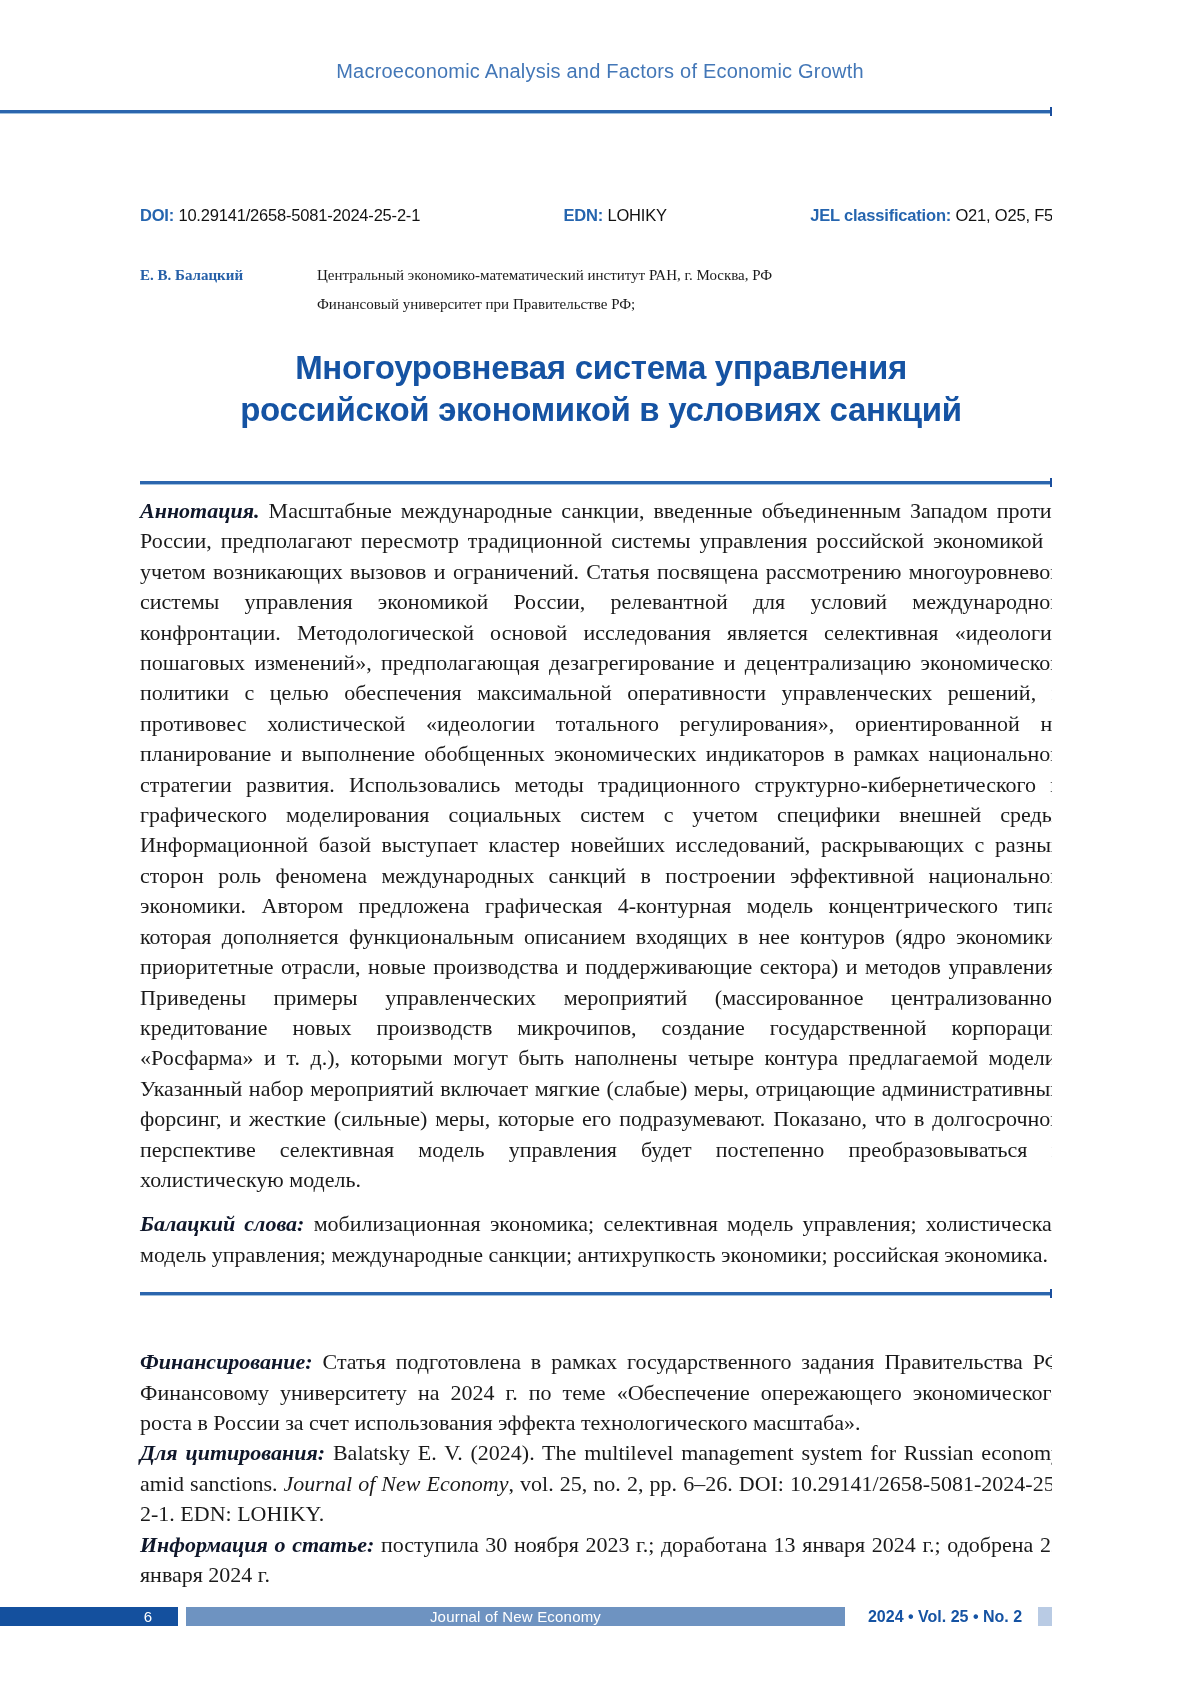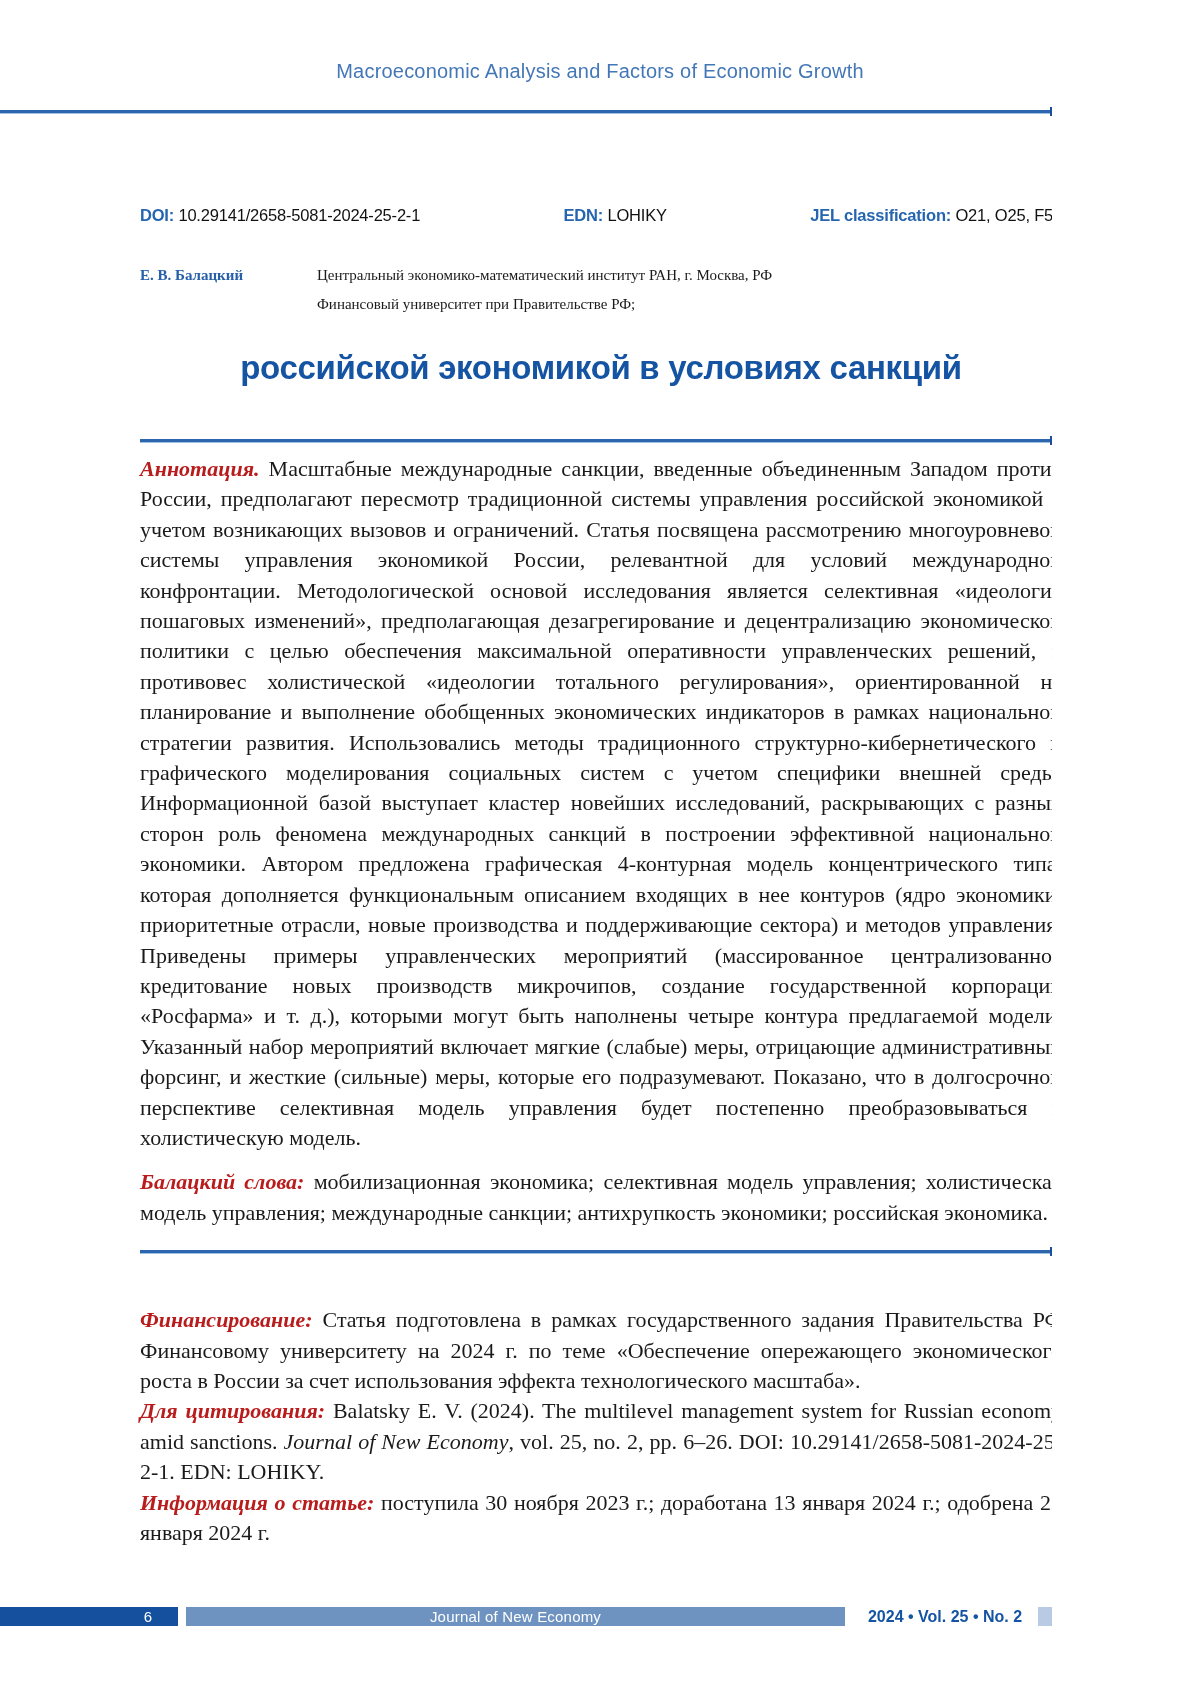--- a/index.html
+++ b/index.html
@@ -43,21 +43,21 @@
     font-size:33px; line-height:42px; color:#1553a3; letter-spacing:-0.3px;
   }
 
   .abstract-rule { margin-top:50px; width:916px; }
   .tail-rule { margin-top:22px; width:916px; }
 
   .para {
     margin:12px 0 0 0; text-align:justify;
     font-size:22px; line-height:30.4px; color:#1a1a1a;
   }
-  .plabel { font-style:italic; font-weight:bold; color:#b91c1c; }
+  .plabel { font-style:italic; font-weight:bold; color:#0f172a; }
   .keywords-para { margin-top:14px; }
   .tail-block { margin-top:52px; }
   .tail-block .para { margin:0; }
   .italic { font-style:italic; }
 
   
   .footer { position:absolute; top:1607px; left:0; width:1200px; height:19px;
             font-family:"Liberation Sans", sans-serif; }
   .footer-pagebox {
     position:absolute; left:0; top:0; width:178px; height:19px; background:#14509e;
@@ -106,20 +106,21 @@
 
     <div class="author-row">
       <div class="author-name">Е. В. Балацкий</div>
       <div class="affiliation">
         <div>Центральный экономико-математический институт РАН, г. Москва, РФ</div>
         <div>Финансовый университет при Правительстве РФ;</div>
       </div>
     </div>
 
     <div class="article-title">
+      <div>Многоуровневая система управления</div>
       <div>российской экономикой в условиях санкций</div>
     </div>
 
     <div class="rule abstract-rule">
       <span class="rule-end"></span>
     </div>
 
     <p class="para">
       <span class="plabel">Аннотация.</span>
       <span>Масштабные международные санкции, введенные объединенным Западом против России, предполагают пересмотр традиционной системы управления российской экономикой с учетом возникающих вызовов и ограничений. Статья посвящена рассмотрению многоуровневой системы управления экономикой России, релевантной для условий международной конфронтации. Методологической основой исследования является селективная «идеология пошаговых изменений», предполагающая дезагрегирование и децентрализацию экономической политики с целью обеспечения максимальной оперативности управленческих решений, в противовес холистической «идеологии тотального регулирования», ориентированной на планирование и выполнение обобщенных экономических индикаторов в рамках национальной стратегии развития. Использовались методы традиционного структурно-кибернетического и графического моделирования социальных систем с учетом специфики внешней среды. Информационной базой выступает кластер новейших исследований, раскрывающих с разных сторон роль феномена международных санкций в построении эффективной национальной экономики. Автором предложена графическая 4-контурная модель концентрического типа, которая дополняется функциональным описанием входящих в нее контуров (ядро экономики, приоритетные отрасли, новые производства и поддерживающие сектора) и методов управления. Приведены примеры управленческих мероприятий (массированное централизованное кредитование новых производств микрочипов, создание государственной корпорации «Росфарма» и т. д.), которыми могут быть наполнены четыре контура предлагаемой модели. Указанный набор мероприятий включает мягкие (слабые) меры, отрицающие административный форсинг, и жесткие (сильные) меры, которые его подразумевают. Показано, что в долгосрочной перспективе селективная модель управления будет постепенно преобразовываться в холистическую модель.</span>

